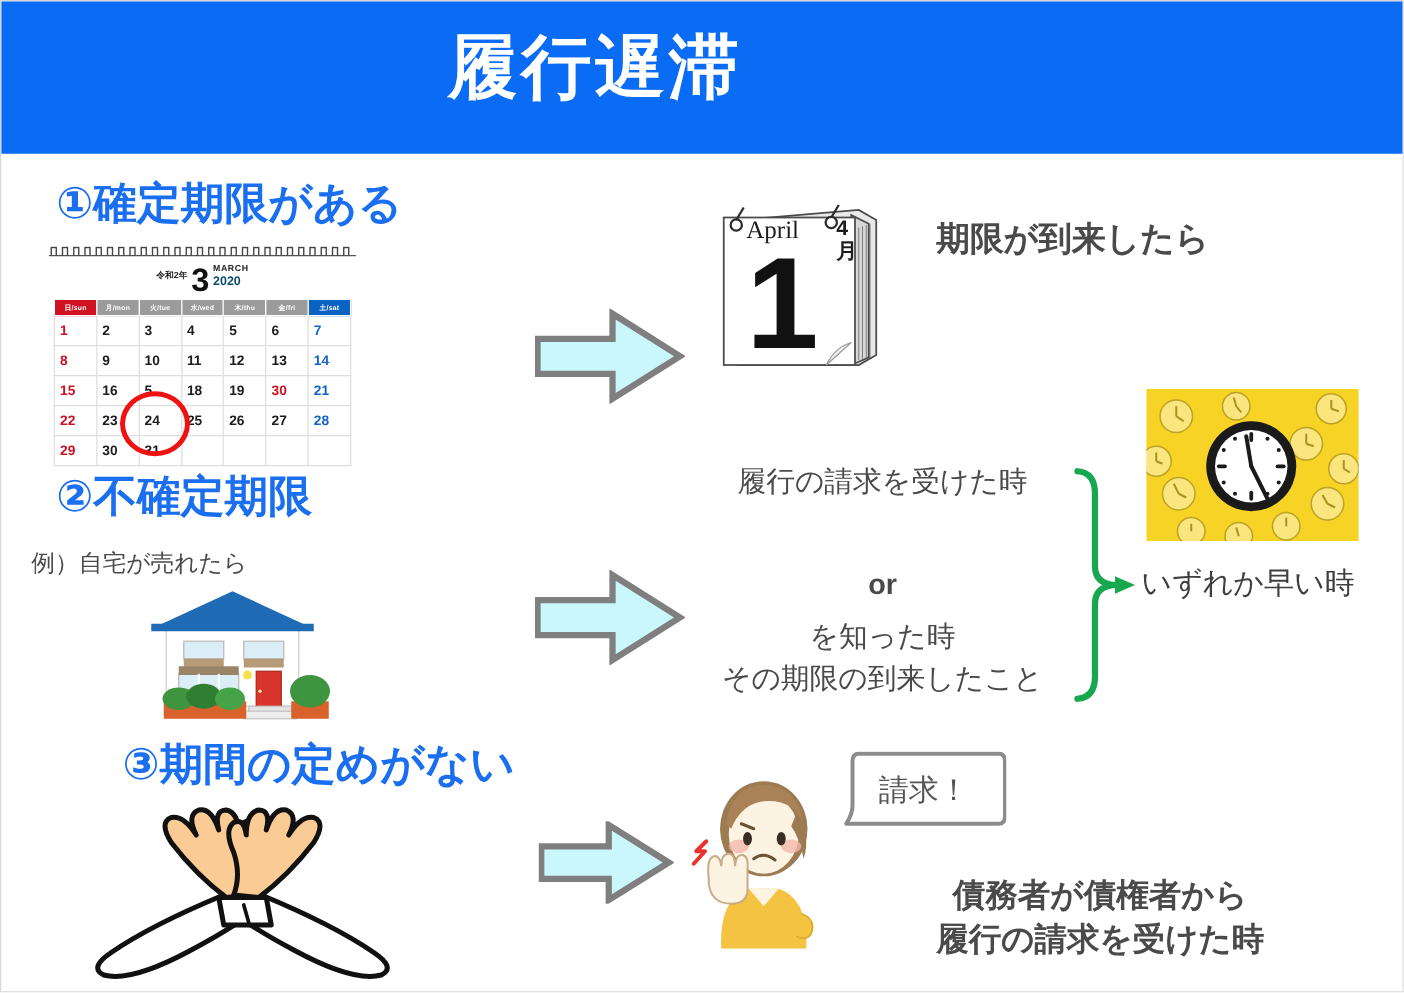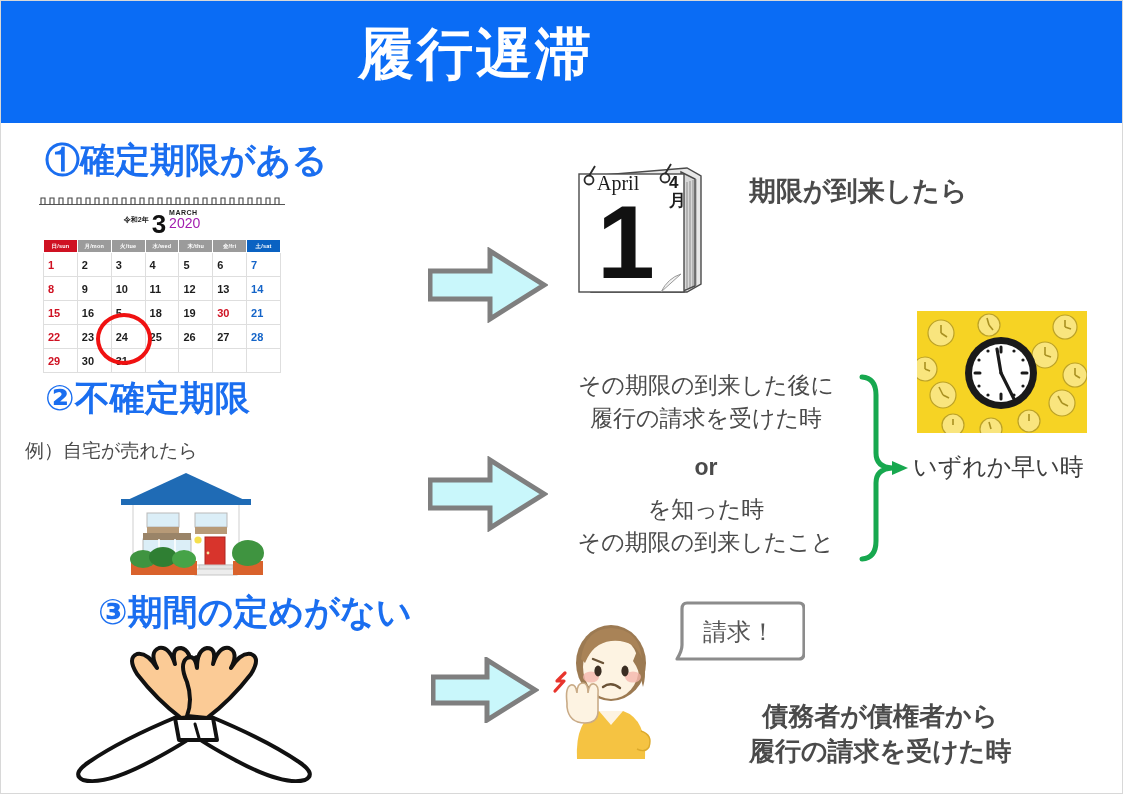--- a/index.html
+++ b/index.html
@@ -43,21 +43,21 @@
   }
 
   
   .heading {
     position: absolute;
     color: #1a6ef0;
     font-weight: bold;
     white-space: nowrap;
     line-height: 1.1;
   }
-  #heading-1 { left: 44px; top: 143px; font-size: 35px; font-family: Liberation Mono, monospace; }
+  #heading-1 { left: 44px; top: 143px; font-size: 35px; }
   #heading-2 { left: 44px; top: 378px; font-size: 35px; }
   #heading-3 { left: 57px; top: 592px; font-size: 35px; margin-left: 40px; }
 
   .note-text {
     position: absolute;
     color: #4a4a4a;
     font-size: 19px;
     white-space: nowrap;
   }
   #note-example { left: 24px; top: 437px; }
@@ -128,21 +128,21 @@
     color: #111;
     vertical-align: -2px;
     margin: 0 3px;
   }
   .cal-month-en {
     display: inline-block;
     text-align: left;
     vertical-align: 3px;
   }
   .cal-month-en .m { font-size: 7px; font-weight: bold; color:#222; letter-spacing: .5px; display:block; line-height: 8px;}
-  .cal-month-en .y { font-size: 14px; font-weight: normal; color:#a21caf; display:block; line-height: 12px;}
+  .cal-month-en .y { font-size: 10px; font-weight: bold; color:#0c4a6e; display:block; line-height: 12px;}
 
   table.cal-grid {
     position: absolute;
     left: 6px;
     top: 42px;
     width: 238px;
     border-collapse: collapse;
     table-layout: fixed;
   }
   table.cal-grid th {
@@ -428,21 +428,20 @@
     <ellipse cx="103" cy="90" rx="12" ry="9" fill="#46a347"></ellipse>
     <rect x="152" y="92" width="30" height="14" fill="#d9622c"></rect>
     <ellipse cx="167" cy="84" rx="16" ry="13" fill="#3f9440"></ellipse>
   </svg>
 
   <svg class="arrow" id="arrow-2" viewBox="0 0 120 76">
     <path d="M2 24 L62 24 L62 4 L116 38 L62 72 L62 52 L2 52 Z" fill="#c9f7fb" stroke="#7f7f7f" stroke-width="5" stroke-linejoin="miter"></path>
   </svg>
 
   <div class="mid-text" id="text-after-arrival">
-    <div>その期限の到来した後に</div>
     <div>履行の請求を受けた時</div>
   </div>
   <div class="mid-text" id="text-or">or</div>
   <div class="mid-text" id="text-knew">
     <div>を知った時</div>
     <div>その期限の到来したこと</div>
   </div>
 
   <svg id="brace" viewBox="0 0 60 190">
     <path d="M6 4 Q20 5 20 22 L20 80 Q20 94 36 95 Q20 96 20 110 L20 168 Q20 185 6 186" fill="none" stroke="#17a84f" stroke-width="5" stroke-linecap="round"></path>

